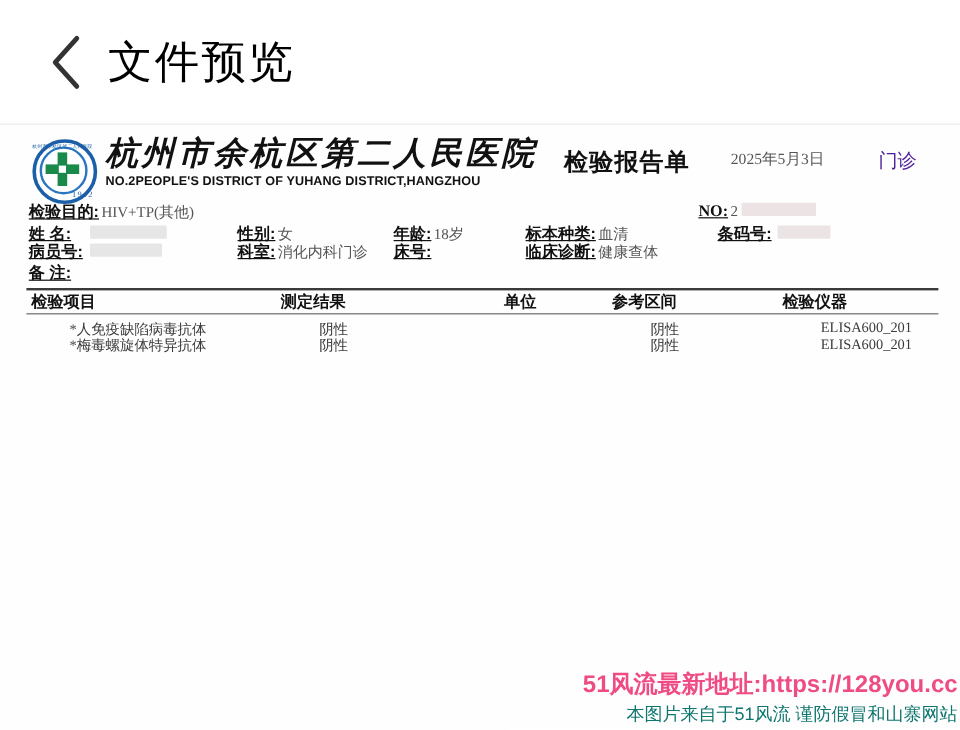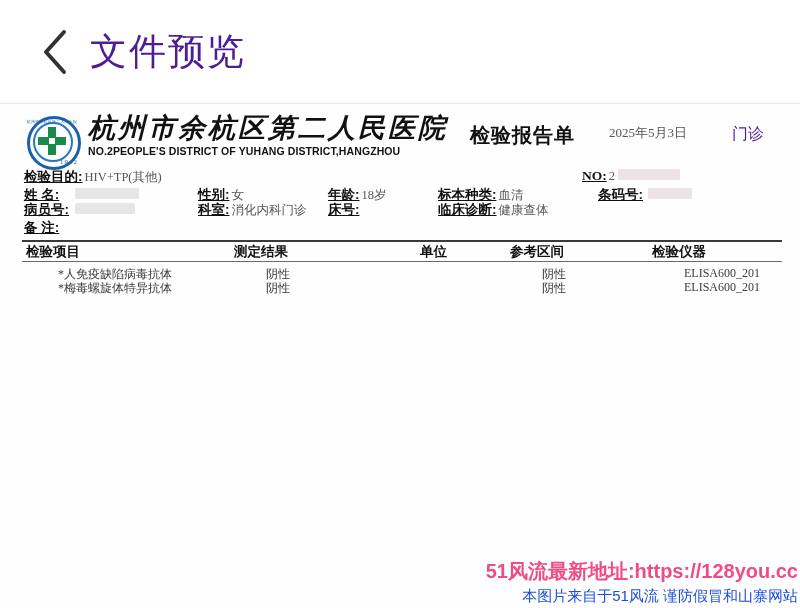--- a/index.html
+++ b/index.html
@@ -34,21 +34,21 @@
     display: flex;
     align-items: center;
     justify-content: center;
     cursor: pointer;
   }
   .back-btn svg { display: block; }
   .app-title {
     margin-left: 12px;
     font-size: 37px;
     letter-spacing: 2px;
-    color: #4c1d95;
+    color: #000000;
     font-family: Liberation Mono, monospace;
     white-space: nowrap;
   }
 
   
   .doc {
     position: absolute;
     left: 0;
     top: 104px;
     width: 800px;
@@ -299,21 +299,21 @@
   }
   .wm-1 {
     font-size: 20px;
     font-weight: bold;
     color: #ef4c85;
     white-space: nowrap;
     font-family: "Liberation Sans", "DejaVu Sans", sans-serif;
   }
   .wm-2 {
     font-size: 15px;
-    color: #1d4ed8;
+    color: #0f766e;
     white-space: nowrap;
     margin-top: 3px;
     font-family: "Liberation Sans", "DejaVu Sans", sans-serif;
   }
 </style>
 </head>
 <body>
 
 <div class="app-header">
   <div class="back-btn">

